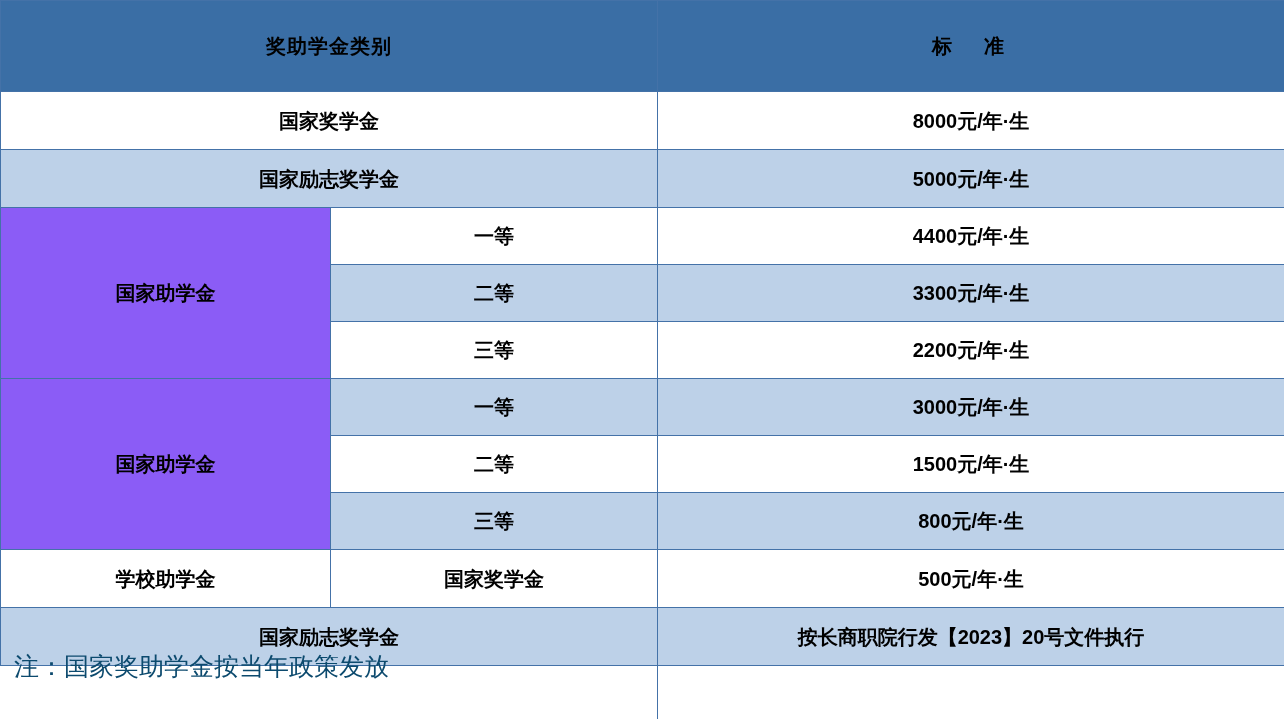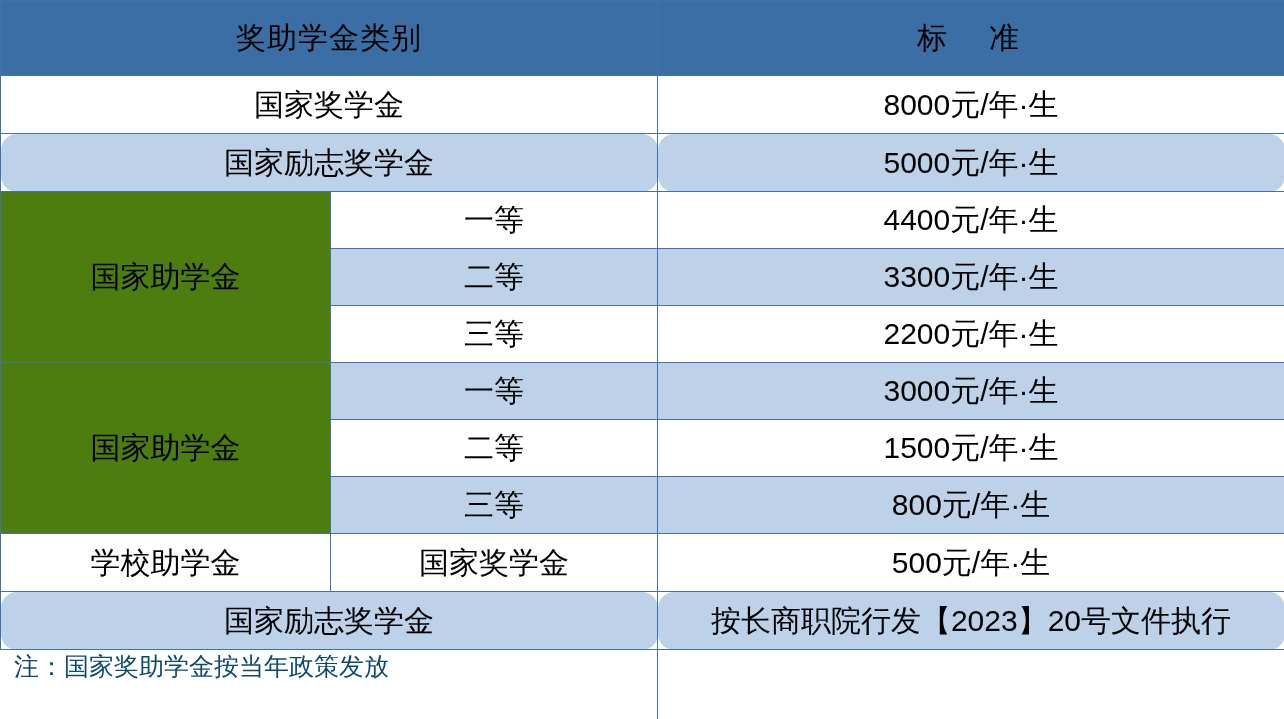--- a/index.html
+++ b/index.html
@@ -26,50 +26,50 @@
     width: 1284px;
     margin: 0;
   }
   table.scholarship col.c1 { width: 330px; }
   table.scholarship col.c2 { width: 327px; }
   table.scholarship col.c3 { width: 627px; }
 
   table.scholarship td,
   table.scholarship th {
     border: 1px solid #4472a8;
-    padding: 8px;
+    padding: 16px;
     text-align: center;
     vertical-align: middle;
-    font-weight: normal;
-    font-size: 30px;
+    font-weight: bold;
+    font-size: 20px;
     line-height: 1.2;
     color: #000000;
   }
   .hdr-row th {
     background: #3a6ea5;
     color: #ffffff;
     font-weight: bold;
     height: 58px;
     font-size: 27px;
     letter-spacing: 1px;
     border-color: #2f5c8c;
   }
   .hdr-row th.std {
     letter-spacing: 6px;
   }
   tr.white td { background: #ffffff; border-radius: 10px; }
-  tr.blue td { background: #bdd1e8; border-radius: 16px; }
+  tr.blue td { background: #bdd1e8; }
   td.shade { background: #bdd1e8 !important; }
   td.plain { background: #ffffff !important; }
 
   .r-58 { height: 58px; }
   .r-57 { height: 57px; }
 
   td.merge-label {
-    background: #4d7c0f;
+    background: #8b5cf6;
   }
   td.section-top {
     border-top: 2px solid #2f5c8c;
   }
   .note {
     position: absolute;
     left: 14px;
     top: 650px;
     font-size: 25px;
     color: #0c4a6e;

